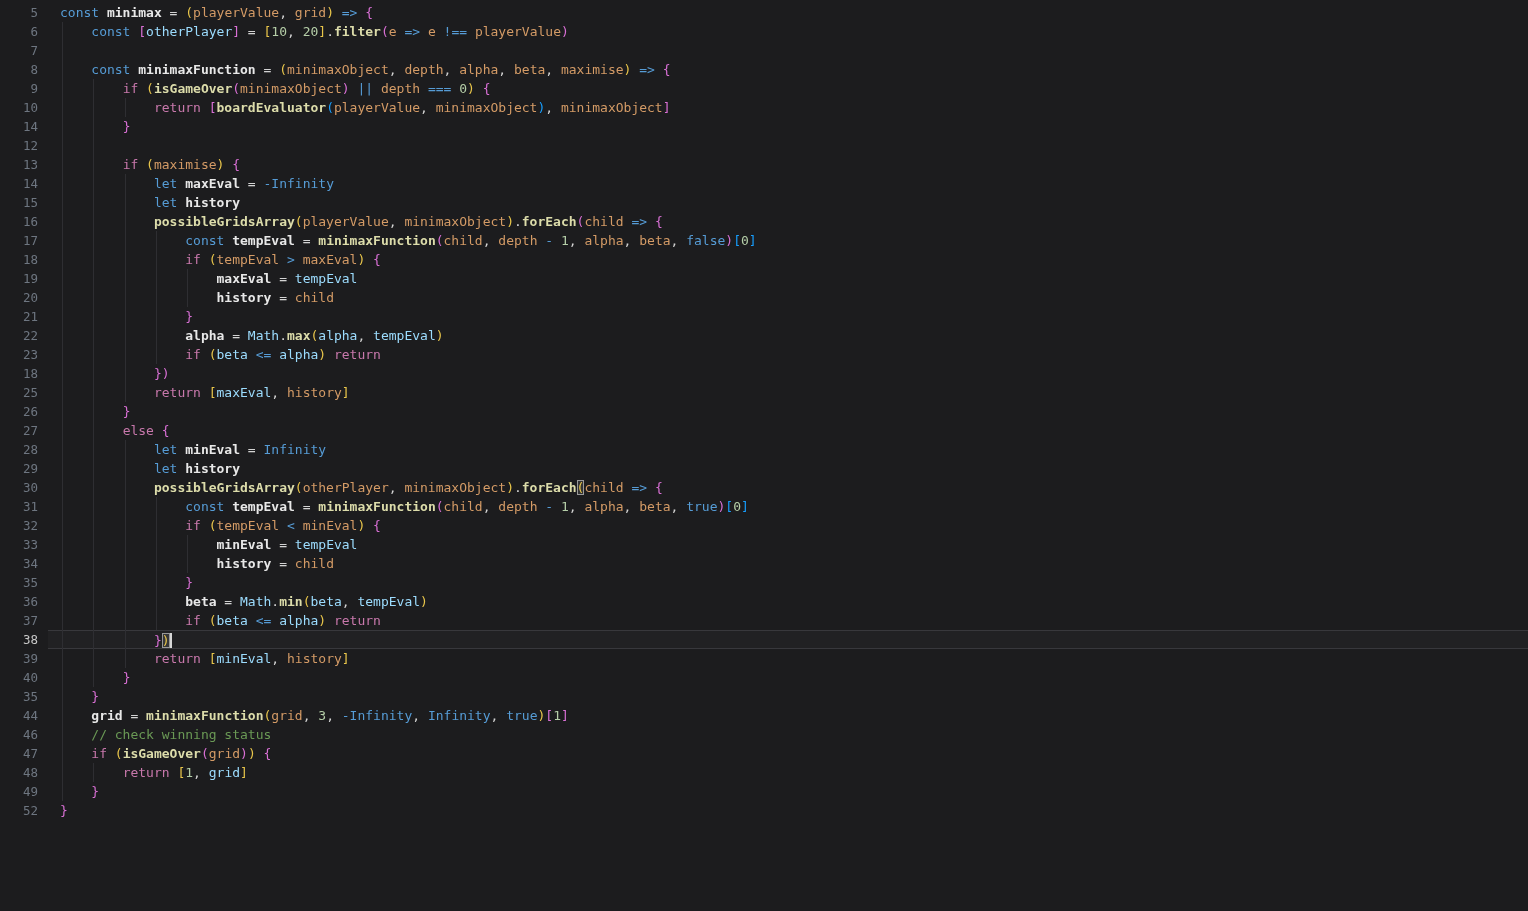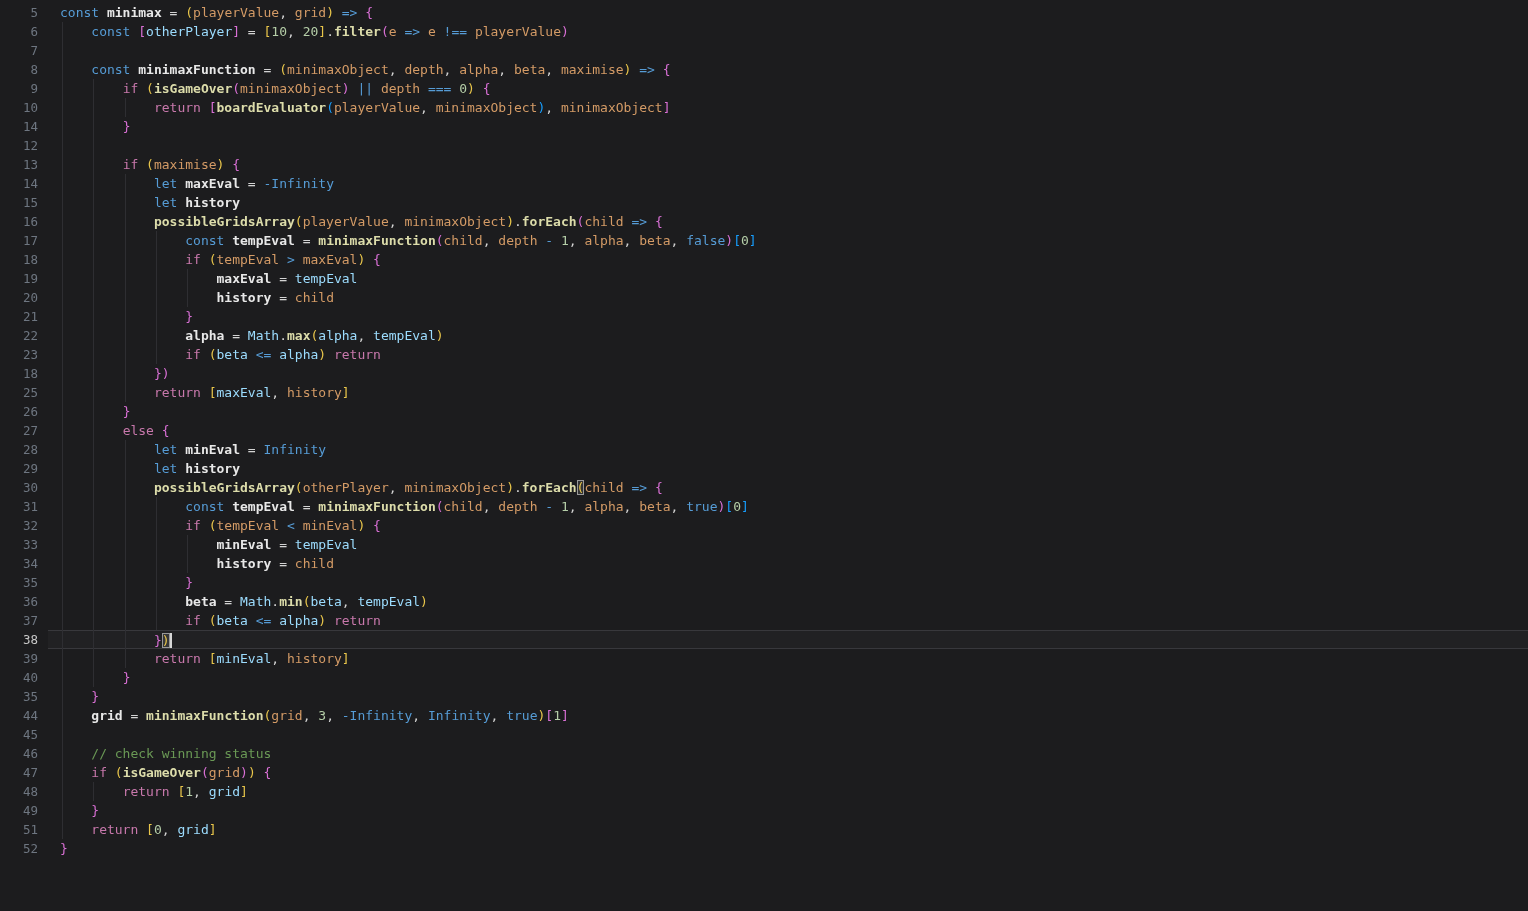--- a/index.html
+++ b/index.html
@@ -61,21 +61,19 @@
       <div class="line"><span class="guide" style="left: calc(0ch + 62px);"></span><span class="guide" style="left: calc(4ch + 62px);"></span><span class="guide" style="left: calc(8ch + 62px);"></span><span class="guide" style="left: calc(12ch + 62px);"></span><span class="guide" style="left: calc(16ch + 62px);"></span><span class="num">33</span><span class="code"><span class="tk w">                    </span><span class="tk d">minEval</span><span class="tk p"> = </span><span class="tk b">tempEval</span></span></div>
       <div class="line"><span class="guide" style="left: calc(0ch + 62px);"></span><span class="guide" style="left: calc(4ch + 62px);"></span><span class="guide" style="left: calc(8ch + 62px);"></span><span class="guide" style="left: calc(12ch + 62px);"></span><span class="guide" style="left: calc(16ch + 62px);"></span><span class="num">34</span><span class="code"><span class="tk w">                    </span><span class="tk d">history</span><span class="tk p"> = </span><span class="tk o">child</span></span></div>
       <div class="line"><span class="guide" style="left: calc(0ch + 62px);"></span><span class="guide" style="left: calc(4ch + 62px);"></span><span class="guide" style="left: calc(8ch + 62px);"></span><span class="guide" style="left: calc(12ch + 62px);"></span><span class="num">35</span><span class="code"><span class="tk w">                </span><span class="tk g2">}</span></span></div>
       <div class="line"><span class="guide" style="left: calc(0ch + 62px);"></span><span class="guide" style="left: calc(4ch + 62px);"></span><span class="guide" style="left: calc(8ch + 62px);"></span><span class="guide" style="left: calc(12ch + 62px);"></span><span class="num">36</span><span class="code"><span class="tk w">                </span><span class="tk d">beta</span><span class="tk p"> = </span><span class="tk b">Math</span><span class="tk p">.</span><span class="tk f">min</span><span class="tk g1">(</span><span class="tk b">beta</span><span class="tk p">, </span><span class="tk b">tempEval</span><span class="tk g1">)</span></span></div>
       <div class="line"><span class="guide" style="left: calc(0ch + 62px);"></span><span class="guide" style="left: calc(4ch + 62px);"></span><span class="guide" style="left: calc(8ch + 62px);"></span><span class="guide" style="left: calc(12ch + 62px);"></span><span class="num">37</span><span class="code"><span class="tk w">                </span><span class="tk c">if </span><span class="tk g1">(</span><span class="tk b">beta</span><span class="tk k"> &lt;= </span><span class="tk b">alpha</span><span class="tk g1">)</span><span class="tk c"> return</span></span></div>
       <div class="line active"><span class="hl"></span><span class="guide" style="left: calc(0ch + 62px);"></span><span class="guide" style="left: calc(4ch + 62px);"></span><span class="guide" style="left: calc(8ch + 62px);"></span><span class="num">38</span><span class="code"><span class="tk w">            </span><span class="tk g2">}</span><span class="tk g1 box">)</span><span class="cursor"></span></span></div>
       <div class="line"><span class="guide" style="left: calc(0ch + 62px);"></span><span class="guide" style="left: calc(4ch + 62px);"></span><span class="guide" style="left: calc(8ch + 62px);"></span><span class="num">39</span><span class="code"><span class="tk w">            </span><span class="tk c">return </span><span class="tk g1">[</span><span class="tk b">minEval</span><span class="tk p">, </span><span class="tk o">history</span><span class="tk g1">]</span></span></div>
       <div class="line"><span class="guide" style="left: calc(0ch + 62px);"></span><span class="guide" style="left: calc(4ch + 62px);"></span><span class="num">40</span><span class="code"><span class="tk w">        </span><span class="tk g2">}</span></span></div>
       <div class="line"><span class="guide" style="left: calc(0ch + 62px);"></span><span class="num">35</span><span class="code"><span class="tk w">    </span><span class="tk g2">}</span></span></div>
       <div class="line"><span class="guide" style="left: calc(0ch + 62px);"></span><span class="num">44</span><span class="code"><span class="tk w">    </span><span class="tk d">grid</span><span class="tk p"> = </span><span class="tk f">minimaxFunction</span><span class="tk g1">(</span><span class="tk o">grid</span><span class="tk p">, </span><span class="tk n">3</span><span class="tk p">, </span><span class="tk k">-Infinity</span><span class="tk p">, </span><span class="tk k">Infinity</span><span class="tk p">, </span><span class="tk k">true</span><span class="tk g1">)</span><span class="tk g2">[</span><span class="tk n">1</span><span class="tk g2">]</span></span></div>
-      <div class="line"><span class="guide" style="left: calc(0ch + 62px);"></span><span class="num">45</span><span class="code"></span></div>
       <div class="line"><span class="guide" style="left: calc(0ch + 62px);"></span><span class="num">46</span><span class="code"><span class="tk w">    </span><span class="tk m">// check winning status</span></span></div>
       <div class="line"><span class="guide" style="left: calc(0ch + 62px);"></span><span class="num">47</span><span class="code"><span class="tk w">    </span><span class="tk c">if </span><span class="tk g1">(</span><span class="tk f">isGameOver</span><span class="tk g2">(</span><span class="tk o">grid</span><span class="tk g2">)</span><span class="tk g1">)</span><span class="tk p"> </span><span class="tk g2">{</span></span></div>
       <div class="line"><span class="guide" style="left: calc(0ch + 62px);"></span><span class="guide" style="left: calc(4ch + 62px);"></span><span class="num">48</span><span class="code"><span class="tk w">        </span><span class="tk c">return </span><span class="tk g1">[</span><span class="tk n">1</span><span class="tk p">, </span><span class="tk b">grid</span><span class="tk g1">]</span></span></div>
       <div class="line"><span class="guide" style="left: calc(0ch + 62px);"></span><span class="num">49</span><span class="code"><span class="tk w">    </span><span class="tk g2">}</span></span></div>
-      <div class="line"><span class="guide" style="left: calc(0ch + 62px);"></span><span class="num">51</span><span class="code"><span class="tk w">    </span><span class="tk c">return </span><span class="tk g1">[</span><span class="tk n">0</span><span class="tk p">, </span><span class="tk b">grid</span><span class="tk g1">]</span></span></div>
       <div class="line"><span class="num">52</span><span class="code"><span class="tk g2">}</span></span></div>
     </div>
 </div>
 
 </body></html>

